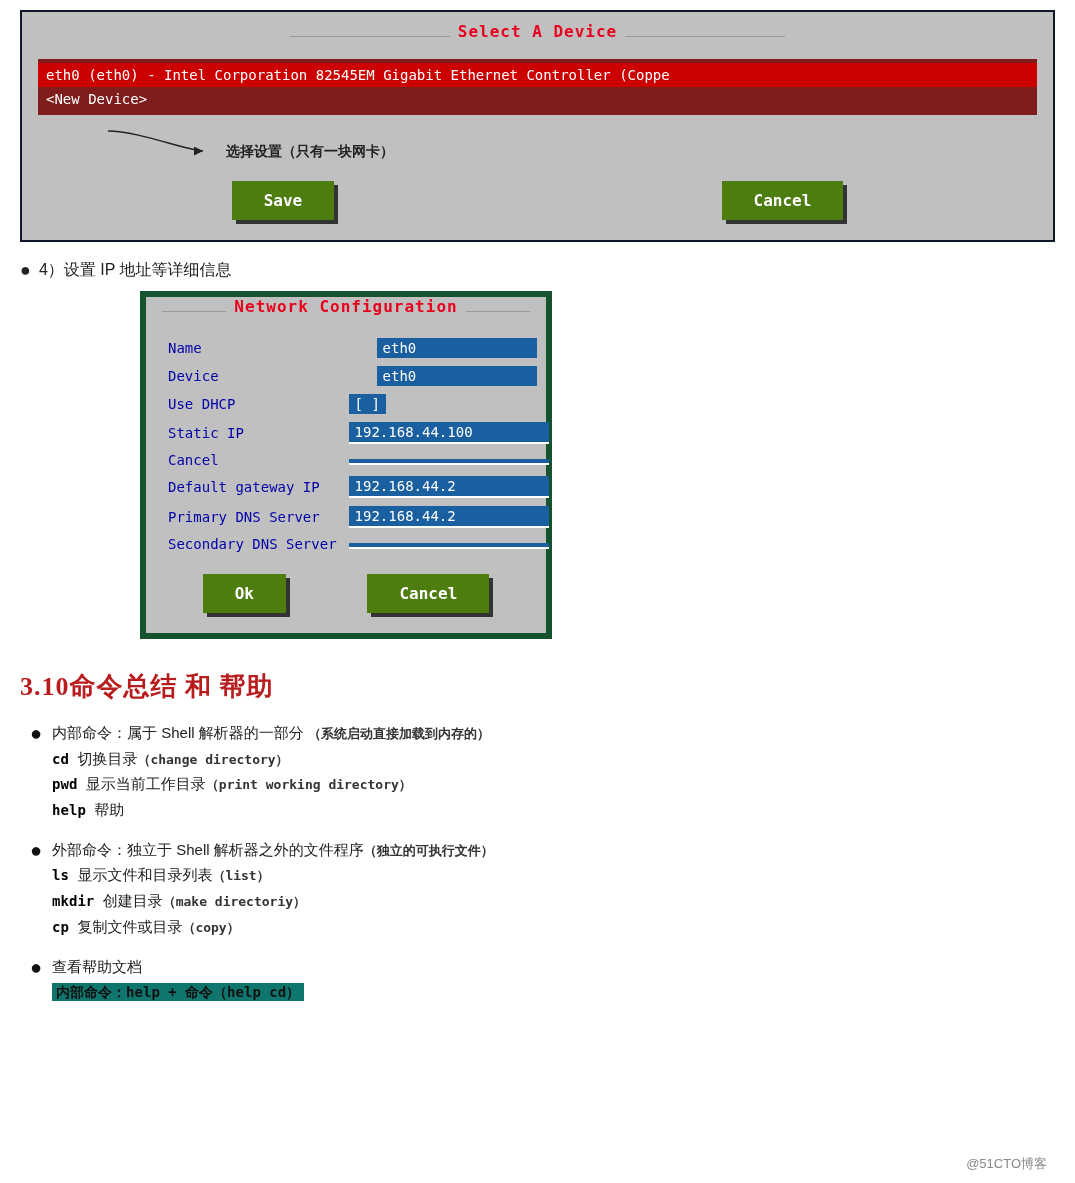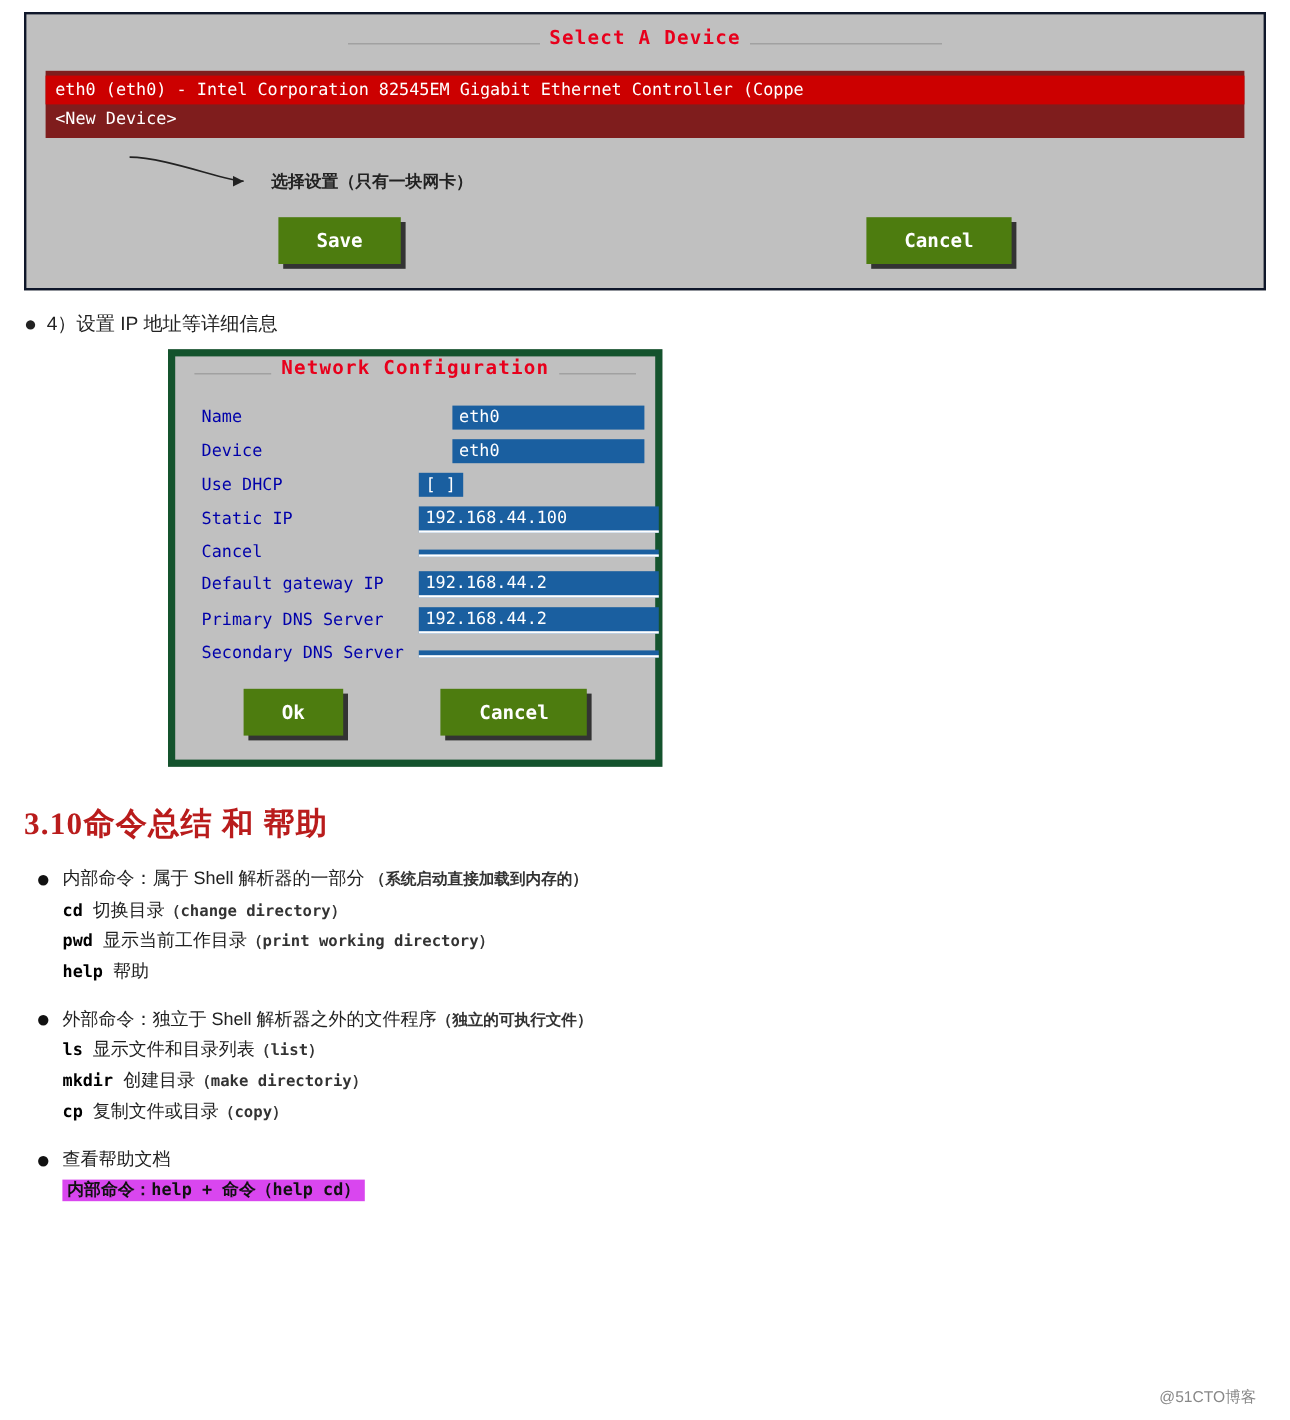--- a/index.html
+++ b/index.html
@@ -175,21 +175,21 @@
       font-weight: bold;
       font-size: 14px;
     }
     .li-content .en {
       font-family: monospace;
       font-weight: bold;
       font-size: 13px;
       color: #333;
     }
     .highlight-yellow {
-      background: #d946ef;
+      background: #0f766e;
       font-family: monospace;
       font-size: 14px;
       font-weight: bold;
       padding: 1px 4px;
       color: #111;
     }
     .site-badge {
       position: fixed;
       bottom: 10px;
       right: 28px;

